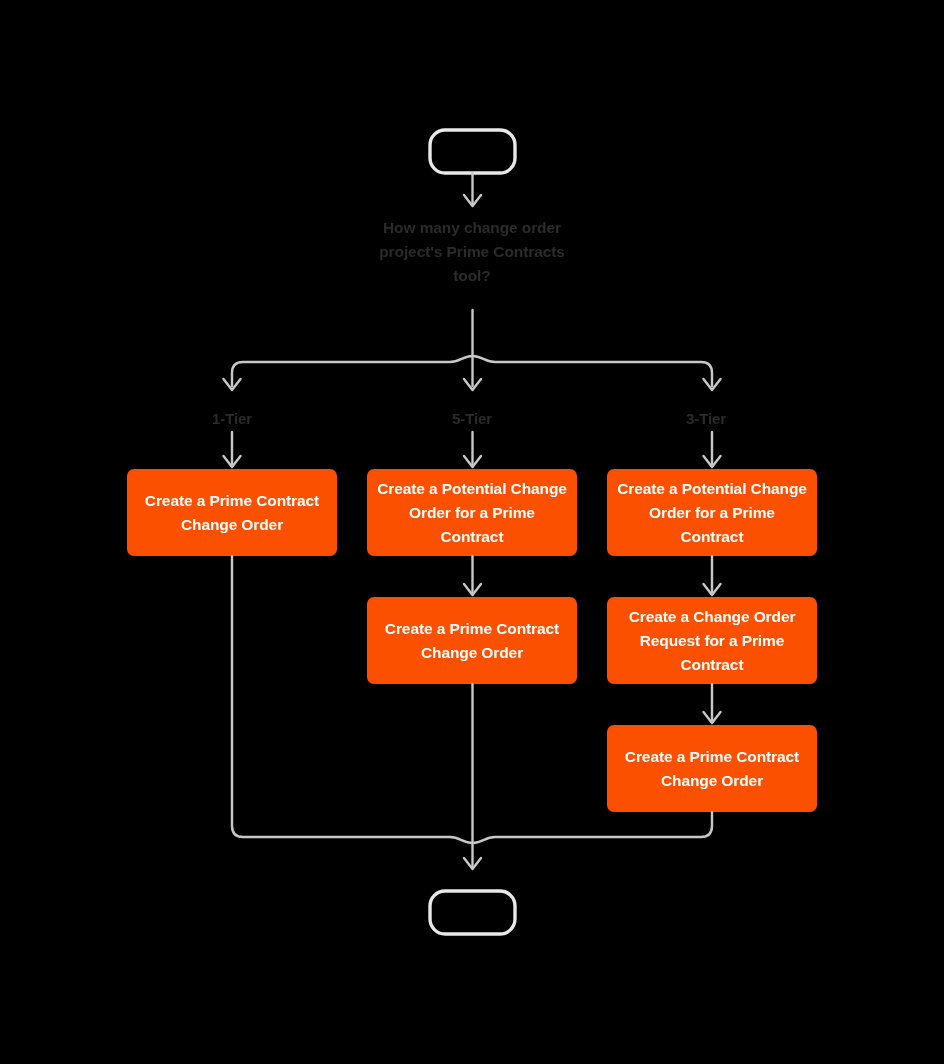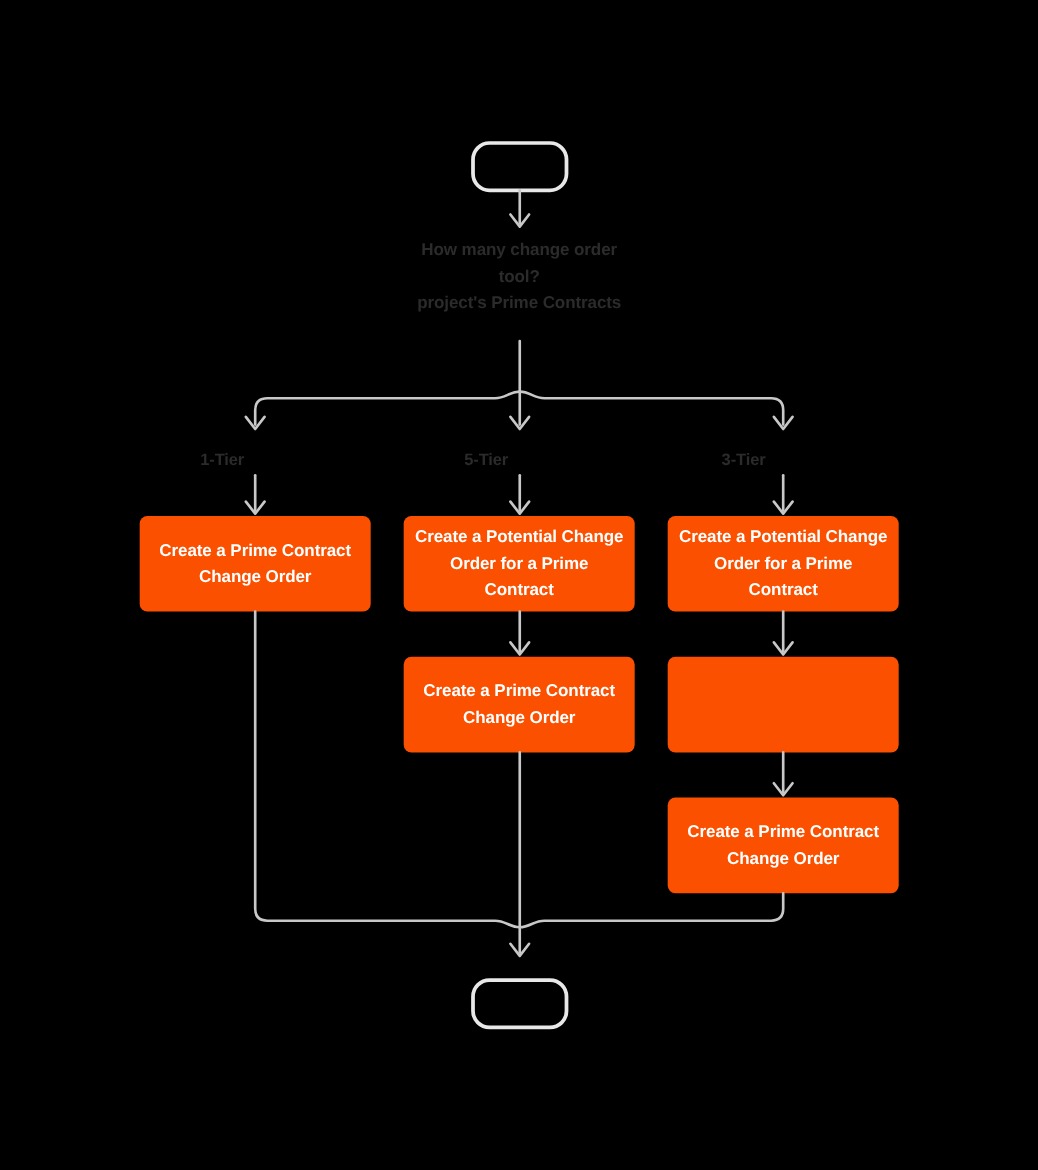--- a/index.html
+++ b/index.html
@@ -69,21 +69,21 @@
     position: absolute;
     text-align: center;
     color: #2b2b2b;
     font-weight: bold;
     font-size: 15.5px;
     line-height: 24px;
     letter-spacing: -0.1px;
   }
   .edge-label {
     position: absolute;
-    text-align: left;
+    text-align: center;
     color: #2b2b2b;
     font-weight: bold;
     font-size: 15px;
     line-height: 20px;
     letter-spacing: -0.1px;
   }
 </style>
 </head>
 <body>
 
@@ -140,29 +140,30 @@
     <path class="arrow-head" d="M 464 858 L 472.5 869 L 481 858"></path>
 
     <path class="conn" d="M 712 812 L 712 826 Q 712 837 701 837 L 495 837 C 485 837, 482 843, 472.5 843"></path>
 
     <rect class="terminator" x="430" y="891" width="85" height="43" rx="15" ry="15"></rect>
 
   </svg>
 
   <div class="question-text" style="left:352px; top:216px; width:240px;">
     <div>How many change order</div>
+    <div>project's Prime Contracts</div>
     <div>tool?</div>
-    <div>project's Prime Contracts</div>
   </div>
 
   <div class="edge-label" style="left:182px; top:409px; width:100px;">1-Tier</div>
   <div class="edge-label" style="left:422px; top:409px; width:100px;">5-Tier</div>
   <div class="edge-label" style="left:656px; top:409px; width:100px;">3-Tier</div>
 
   <div class="proc-label" style="left:127px; top:469px; width:210px; height:87px;">Create a Prime Contract Change Order</div>
 
   <div class="proc-label" style="left:367px; top:469px; width:210px; height:87px;">Create a Potential Change Order for a Prime Contract</div>
   <div class="proc-label" style="left:367px; top:597px; width:210px; height:87px;">Create a Prime Contract Change Order</div>
 
   <div class="proc-label" style="left:607px; top:469px; width:210px; height:87px;">Create a Potential Change Order for a Prime Contract</div>
+  <div class="proc-label" style="left:607px; top:597px; width:210px; height:87px;">Create a Change Order Request for a Prime Contract</div>
   <div class="proc-label" style="left:607px; top:725px; width:210px; height:87px;">Create a Prime Contract Change Order</div>
 
 </div>
 
 </body></html>

